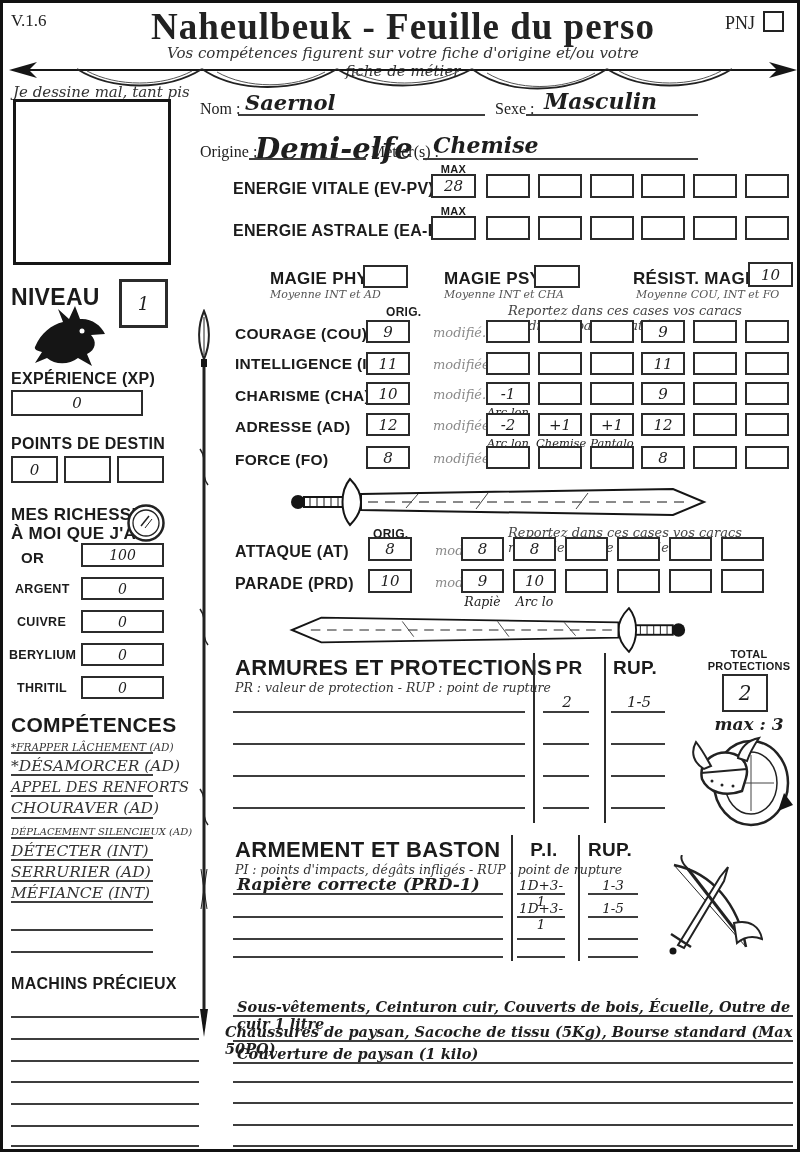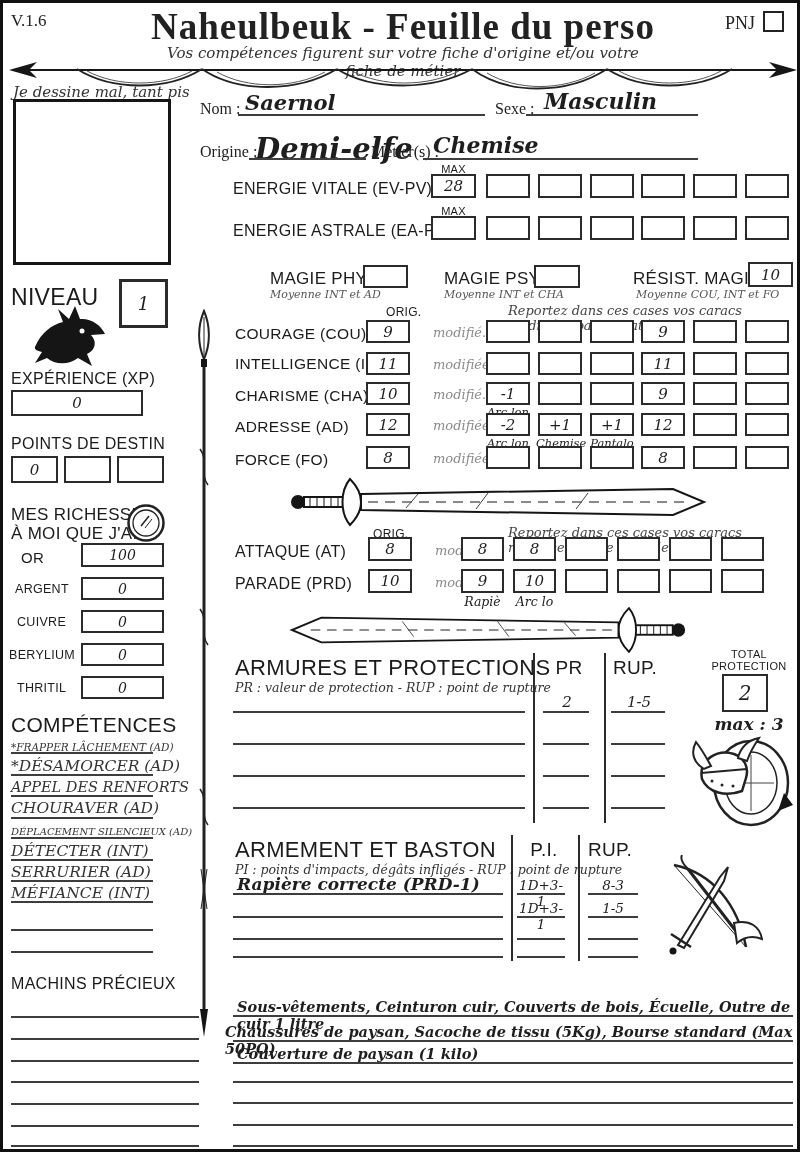--- a/index.html
+++ b/index.html
@@ -1,19 +1,19 @@
 <!DOCTYPE html>
 <html style="--neg: #9e1b1b; --pos: #17a017;"><head>
 <meta charset="utf-8">
 <style>
   html,body{margin:0;padding:0;background:#e8e8e8}
   .sheet{position:relative;width:800px;height:1152px;background:#fff;border:3px solid #111;
          box-sizing:border-box;overflow:hidden;margin:0 auto}
   .a{position:absolute}
-  .h{font-family:"Liberation Sans",sans-serif;font-weight:400;color:#1b1b1b;letter-spacing:.3px}
+  .h{font-family:"Liberation Sans",sans-serif;font-weight:700;color:#1b1b1b;letter-spacing:.3px}
   .ser{font-family:"Liberation Serif",serif;color:#222}
   .cal{font-family:"DejaVu Serif",serif;font-style:italic;color:#333}
   .hw{font-family:"DejaVu Serif",serif;font-style:italic;color:#1e1e1e}
   .gray{color:#8a8a8a}
   .neg{color:var(--neg,#9e1b1b)}
   .pos{color:var(--pos,#17a017)}
   .bx{position:absolute;box-sizing:border-box;border:2px solid #2b2b2b;background:#fff;
       display:flex;align-items:center;justify-content:center;
       font-family:"DejaVu Serif",serif;font-style:italic;font-size:15px;color:#1e1e1e}
   .ln{position:absolute;border-bottom:2px solid #3d3d3d}
@@ -246,21 +246,21 @@
   <div class="ln" style="left:540px;top:740px;width:46px"></div>
   <div class="ln" style="left:608px;top:740px;width:54px"></div>
   <div class="ln" style="left:230px;top:772px;width:292px"></div>
   <div class="ln" style="left:540px;top:772px;width:46px"></div>
   <div class="ln" style="left:608px;top:772px;width:54px"></div>
   <div class="ln" style="left:230px;top:804px;width:292px"></div>
   <div class="ln" style="left:540px;top:804px;width:46px"></div>
   <div class="ln" style="left:608px;top:804px;width:54px"></div>
 
   <div class="a h ctr" style="left:700px;top:645px;width:92px;font-size:11px">TOTAL</div>
-  <div class="a h ctr" style="left:700px;top:657px;width:92px;font-size:11px">PROTECTION</div>
+  <div class="a h ctr" style="left:700px;top:657px;width:92px;font-size:11px">PROTECTIONS</div>
   <div class="bx" style="left:719px;top:671px;width:46px;height:38px;border-width:2.5px;font-size:20px">2</div>
   <div class="a hw ctr" style="left:700px;top:711px;width:92px;font-size:17px;font-weight:bold">max : 3</div>
   <div class="a" style="left:685px;top:728px">
     <svg width="105" height="98" viewBox="0 0 105 98">
       <ellipse cx="63" cy="52" rx="37" ry="42" fill="#fff" stroke="#222" stroke-width="2.5"></ellipse>
       <ellipse cx="63" cy="52" rx="26" ry="31" fill="none" stroke="#222" stroke-width="1.5"></ellipse>
       <path d="M96 62 L105 74 L90 80 Z" fill="#151515"></path>
       <line x1="63" y1="24" x2="63" y2="80" stroke="#444" stroke-width="1"></line>
       <line x1="40" y1="52" x2="86" y2="52" stroke="#444" stroke-width="1"></line>
       <path d="M14 48 C10 28 30 18 46 23 C57 27 61 37 58 47 L54 60 C38 66 20 62 14 48 Z" fill="#fff" stroke="#222" stroke-width="2.5"></path>
@@ -277,21 +277,21 @@
   <div class="a h" style="left:232px;top:834px;font-size:22px">ARMEMENT ET BASTON</div>
   <div class="vbar" style="left:508px;top:832px;height:126px"></div>
   <div class="vbar" style="left:575px;top:832px;height:126px"></div>
   <div class="a h ctr" style="left:512px;top:836px;width:58px;font-size:19px">P.I.</div>
   <div class="a h" style="left:585px;top:836px;font-size:19px">RUP.</div>
 
   <div class="a hw" style="left:234px;top:871px;font-size:17px;font-weight:bold">Rapière correcte (PRD-1)</div>
   <div class="ln" style="left:230px;top:890px;width:270px"></div>
   <div class="a hw ctr" style="left:512px;top:874px;width:52px;font-size:13.5px">1D+3-1</div>
   <div class="ln" style="left:514px;top:890px;width:48px"></div>
-  <div class="a hw ctr" style="left:585px;top:874px;width:50px;font-size:13.5px">8-3</div>
+  <div class="a hw ctr" style="left:585px;top:874px;width:50px;font-size:13.5px">1-3</div>
   <div class="ln" style="left:585px;top:890px;width:50px"></div>
 
   <div class="ln" style="left:230px;top:913px;width:270px"></div>
   <div class="a hw ctr" style="left:512px;top:897px;width:52px;font-size:13.5px">1D+3-1</div>
   <div class="ln" style="left:514px;top:913px;width:48px"></div>
   <div class="a hw ctr" style="left:585px;top:897px;width:50px;font-size:13.5px">1-5</div>
   <div class="ln" style="left:585px;top:913px;width:50px"></div>
 
   <div class="ln" style="left:230px;top:935px;width:270px"></div>
   <div class="ln" style="left:514px;top:935px;width:48px"></div>

